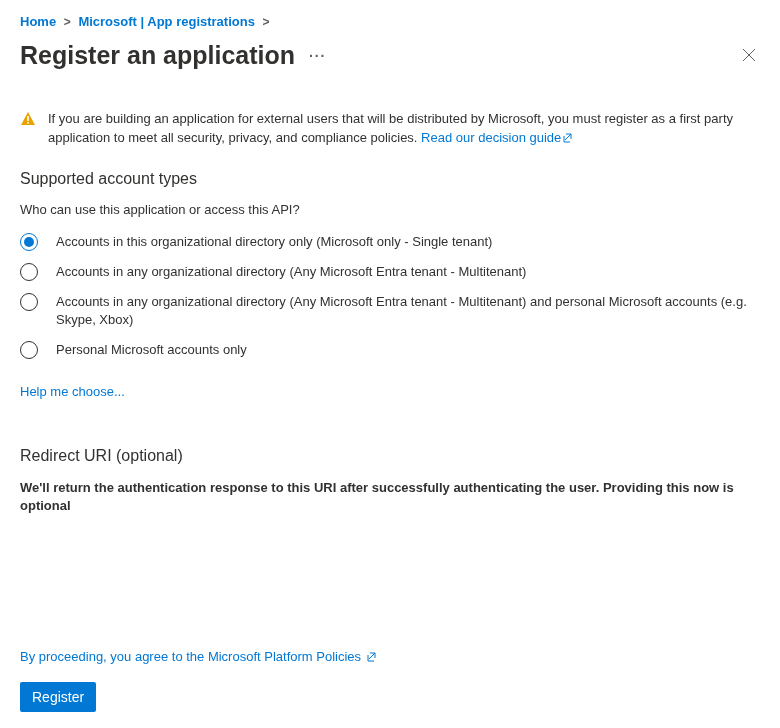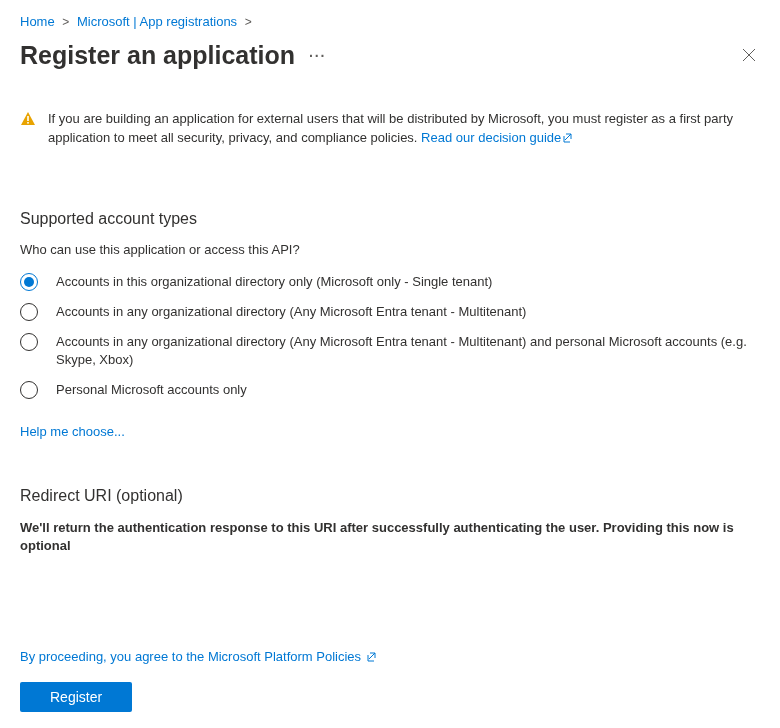--- a/index.html
+++ b/index.html
@@ -9,20 +9,21 @@
       color: #323130;
       background: #ffffff;
       width: 780px;
       height: 728px;
       overflow: hidden;
       position: relative;
     }
     .breadcrumb {
       padding: 14px 20px 8px 20px;
       font-size: 13px;
+      font-weight: bold;
     }
     .breadcrumb a {
       color: #0078d4;
       text-decoration: none;
     }
     .breadcrumb-sep {
       color: #605e5c;
       margin: 0 4px;
       font-size: 12px;
     }
@@ -97,21 +98,20 @@
       padding: 6px 8px;
       border: 1px solid #605e5c;
       font-size: 13px;
       font-family: inherit;
       height: 28px;
     }
     .section-heading {
       font-size: 16px;
       font-weight: 400;
       color: #323130;
-      margin-top: 40px;
       margin-bottom: 14px;
     }
     .section-sub {
       font-size: 13px;
       margin-bottom: 16px;
     }
     .radio-group { display: flex; flex-direction: column; gap: 12px; }
     .radio-item {
       display: flex;
       align-items: flex-start;
@@ -155,21 +155,21 @@
     .agree-link {
       color: #0078d4;
       text-decoration: none;
       font-size: 13px;
     }
     .register-btn {
       margin-top: 16px;
       background: #0078d4;
       color: #ffffff;
       border: none;
-      padding: 7px 30px;
+      padding: 7px 12px;
       font-size: 14px;
       font-family: inherit;
       cursor: pointer;
       border-radius: 2px;
     }
   </style>
 </head>
 <body>
 
 <div class="breadcrumb">

